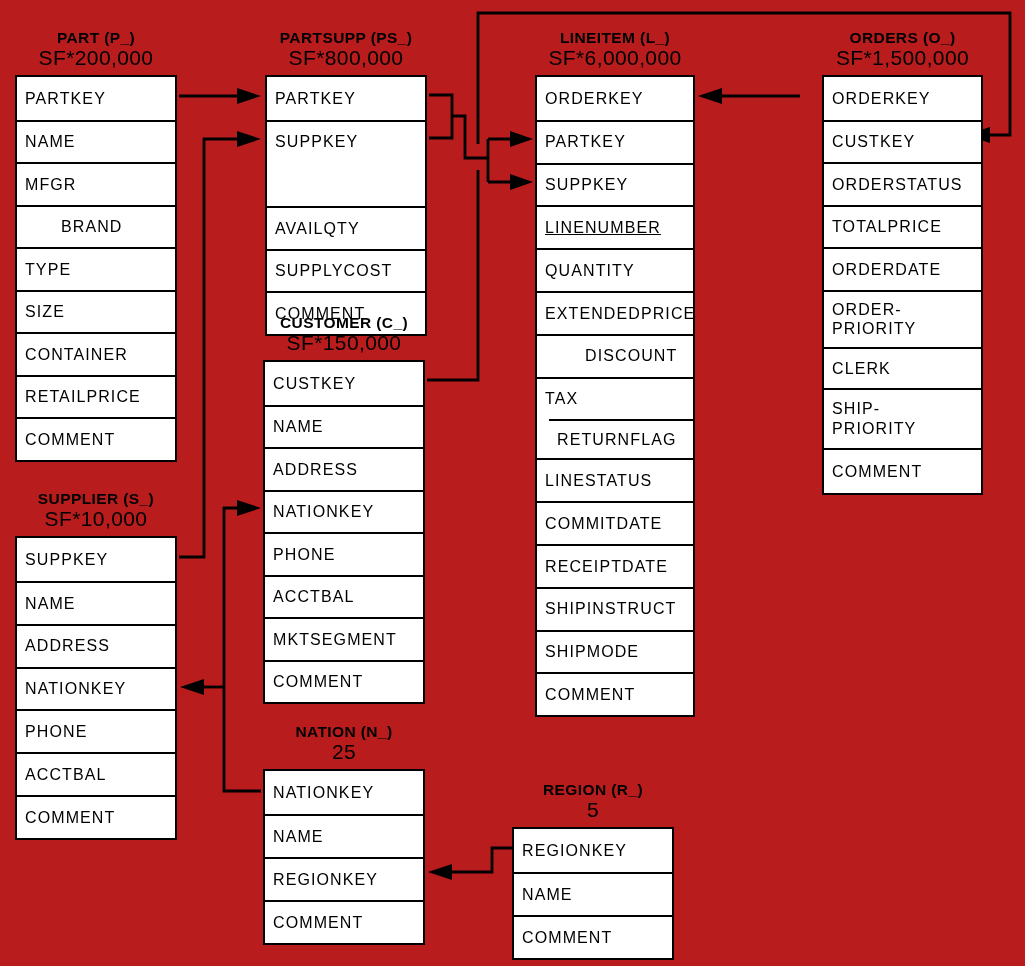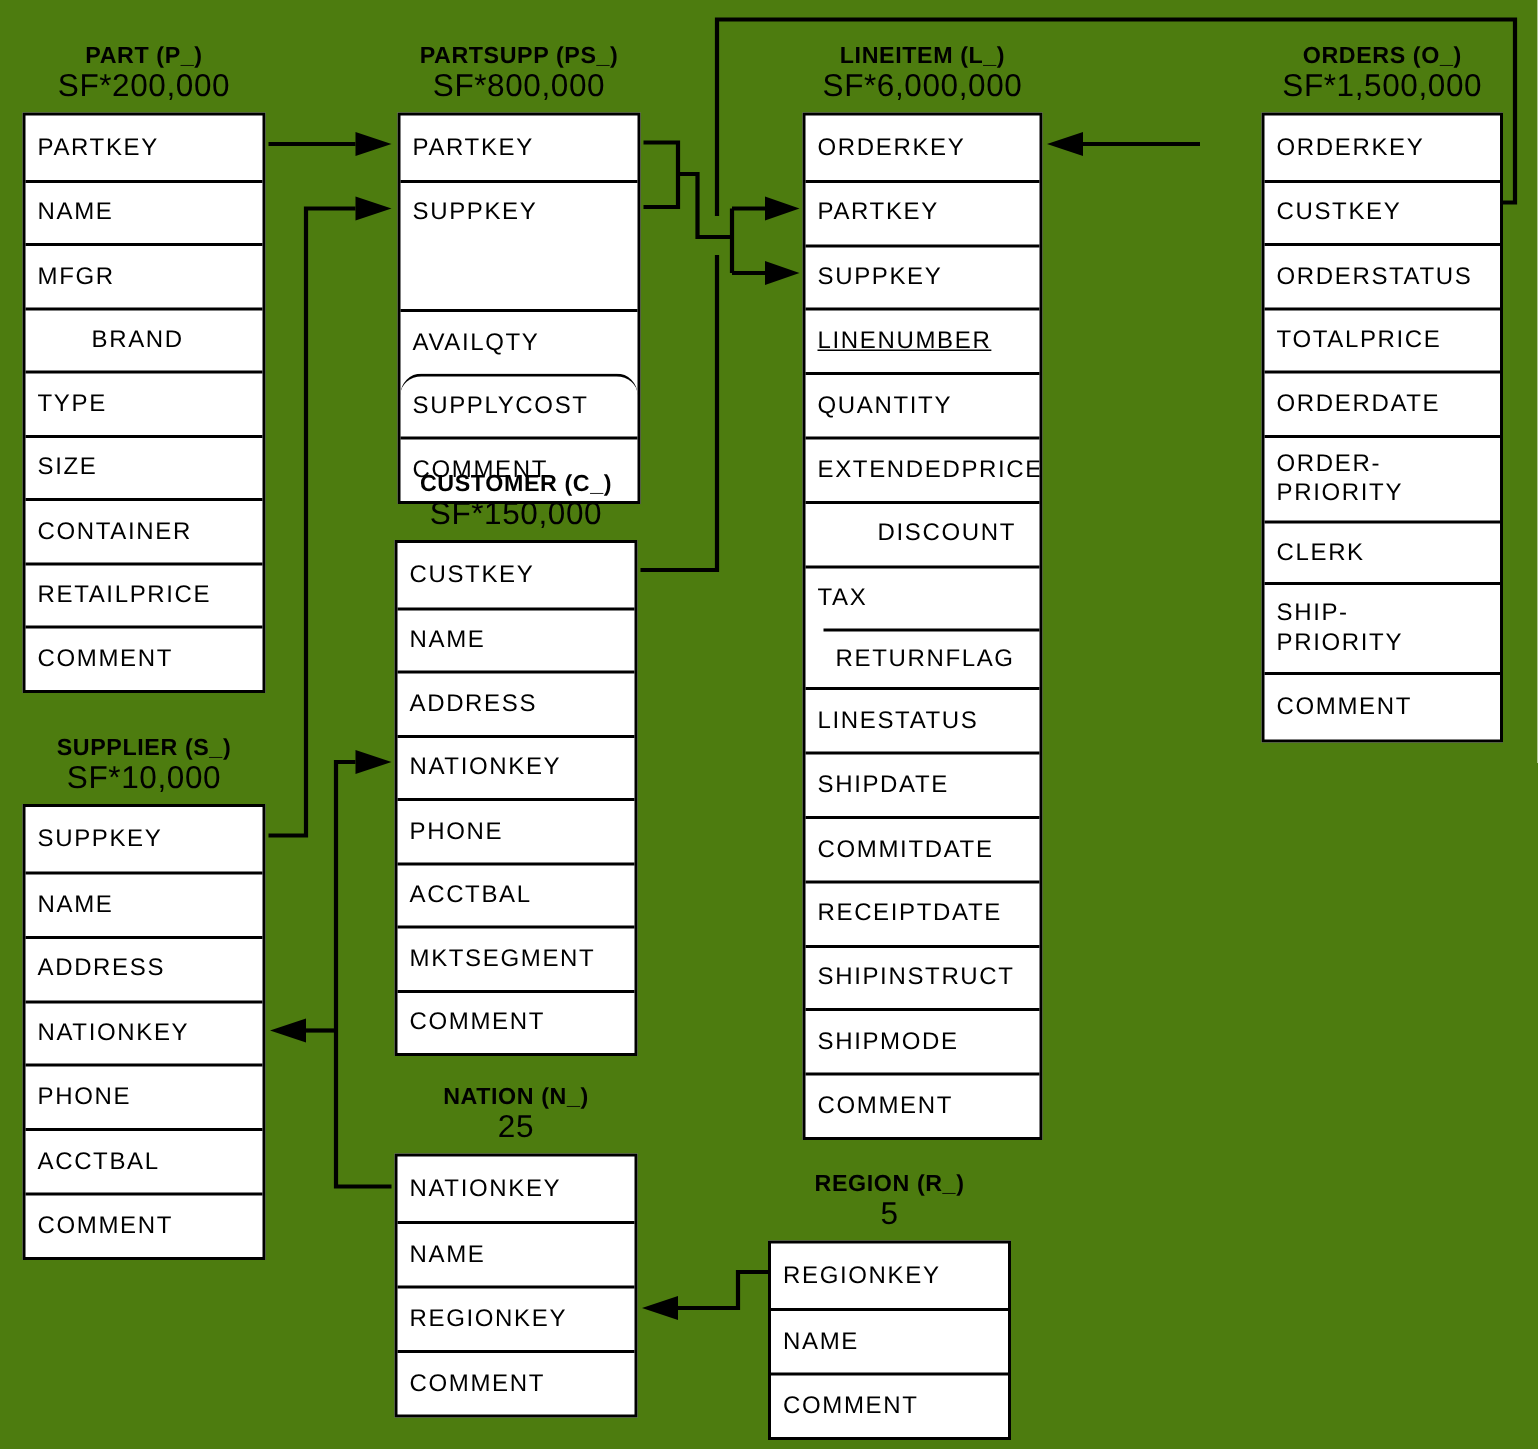--- a/index.html
+++ b/index.html
@@ -1,17 +1,17 @@
 <!DOCTYPE html>
 <html><head>
 <meta charset="utf-8">
 <style>
   html,body{margin:0;padding:0;background:#fff;}
   #canvas{
-    position:relative;width:1025px;height:966px;background:#4d7c0f;
+    position:relative;width:1025px;height:966px;background:#b91c1c;
     font-family:"Liberation Sans",sans-serif;color:#000;overflow:hidden;
   }
   #wires{position:absolute;left:0;top:0;width:1025px;height:966px;}
   #wires path{fill:none;stroke:#000;stroke-width:2.8;}
   #wires polygon{fill:#000;stroke:none;}
   .table{position:absolute;}
   .ttl{
     height:20px;line-height:20px;text-align:center;
     font-weight:bold;font-size:15.5px;letter-spacing:0.4px;white-space:nowrap;
   }
@@ -80,49 +80,48 @@
       </div>
   </div>
 
   <div class="table" style="left: 265px; top: 28px; width: 162px;">
     <div class="ttl">PARTSUPP (PS_)</div>
     <div class="card">SF*800,000</div>
     <div class="rows box">
         <div class="row" style="height: 42.6px;">PARTKEY</div>
         <div class="row" style="height: 42.6px;">SUPPKEY</div>
         <div class="row" style="height: 42.6px; margin-top: 44px;">AVAILQTY</div>
-        <div class="row" style="height: 42.6px; border-radius: 14px;">SUPPLYCOST</div>
+        <div class="row" style="height: 42.6px;">SUPPLYCOST</div>
         <div class="row" style="height: 42.6px;">COMMENT</div>
       </div>
   </div>
 
   <div class="table" style="left: 535px; top: 28px; width: 160px;">
     <div class="ttl">LINEITEM (L_)</div>
     <div class="card">SF*6,000,000</div>
     <div class="rows box">
         <div class="row" style="height: 42.8px;">ORDERKEY</div>
         <div class="row" style="height: 42.8px;">PARTKEY</div>
         <div class="row" style="height: 42.8px;">SUPPKEY</div>
         <div class="row" style="height: 42.8px; text-decoration: underline;">LINENUMBER</div>
         <div class="row" style="height: 42.8px;">QUANTITY</div>
         <div class="row" style="height: 42.8px;">EXTENDEDPRICE</div>
         <div class="row" style="height: 42.8px; padding-left: 48px;">DISCOUNT</div>
         <div class="row" style="height: 42.8px;">TAX</div>
         <div class="row" style="height: 39px; margin-left: 12px;">RETURNFLAG</div>
         <div class="row" style="height: 42.8px;">LINESTATUS</div>
-        <div class="row" style="height: 42.8px;">SHIPDATE</div>
         <div class="row" style="height: 42.8px;">COMMITDATE</div>
         <div class="row" style="height: 42.8px;">RECEIPTDATE</div>
         <div class="row" style="height: 42.8px;">SHIPINSTRUCT</div>
         <div class="row" style="height: 42.8px;">SHIPMODE</div>
         <div class="row" style="height: 42.8px;">COMMENT</div>
       </div>
   </div>
 
-  <div class="table" style="left: 841px; top: 28px; width: 161px;">
+  <div class="table" style="left: 822px; top: 28px; width: 161px;">
     <div class="ttl">ORDERS (O_)</div>
     <div class="card">SF*1,500,000</div>
     <div class="rows box">
         <div class="row" style="height: 42.6px;">ORDERKEY</div>
         <div class="row" style="height: 42.6px;">CUSTKEY</div>
         <div class="row" style="height: 42.6px;">ORDERSTATUS</div>
         <div class="row" style="height: 42.6px;">TOTALPRICE</div>
         <div class="row" style="height: 42.6px;">ORDERDATE</div>
         <div class="row" style="height: 57px;">ORDER-
 PRIORITY</div>

